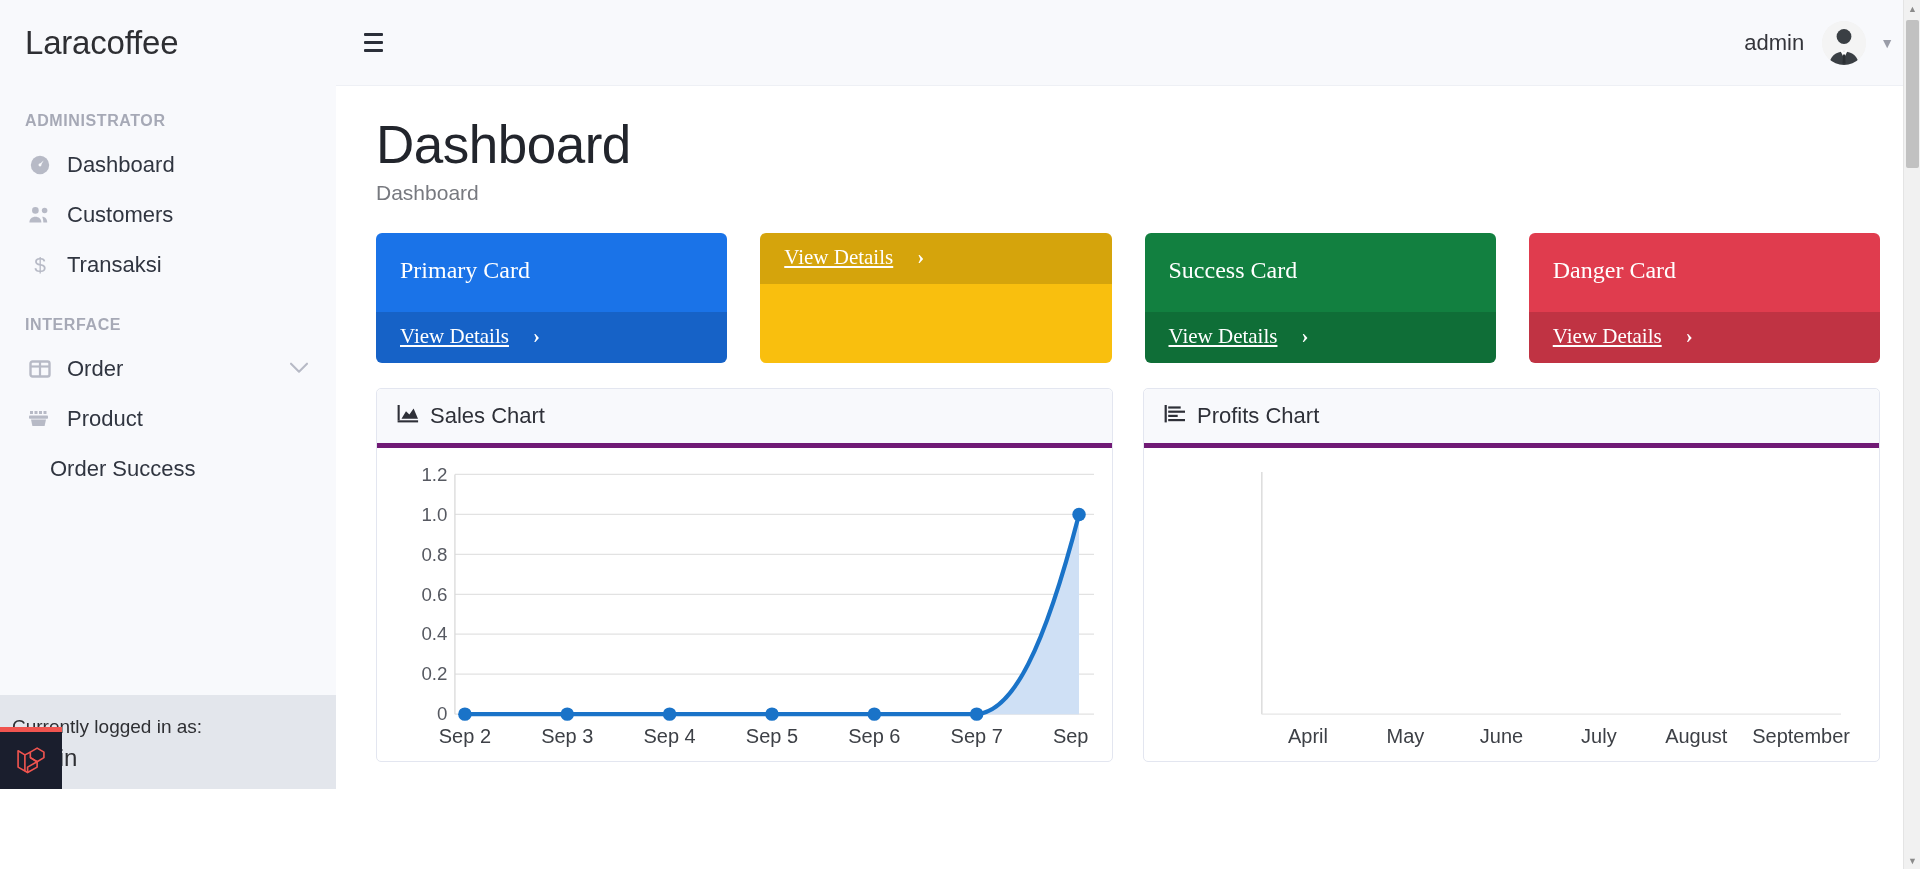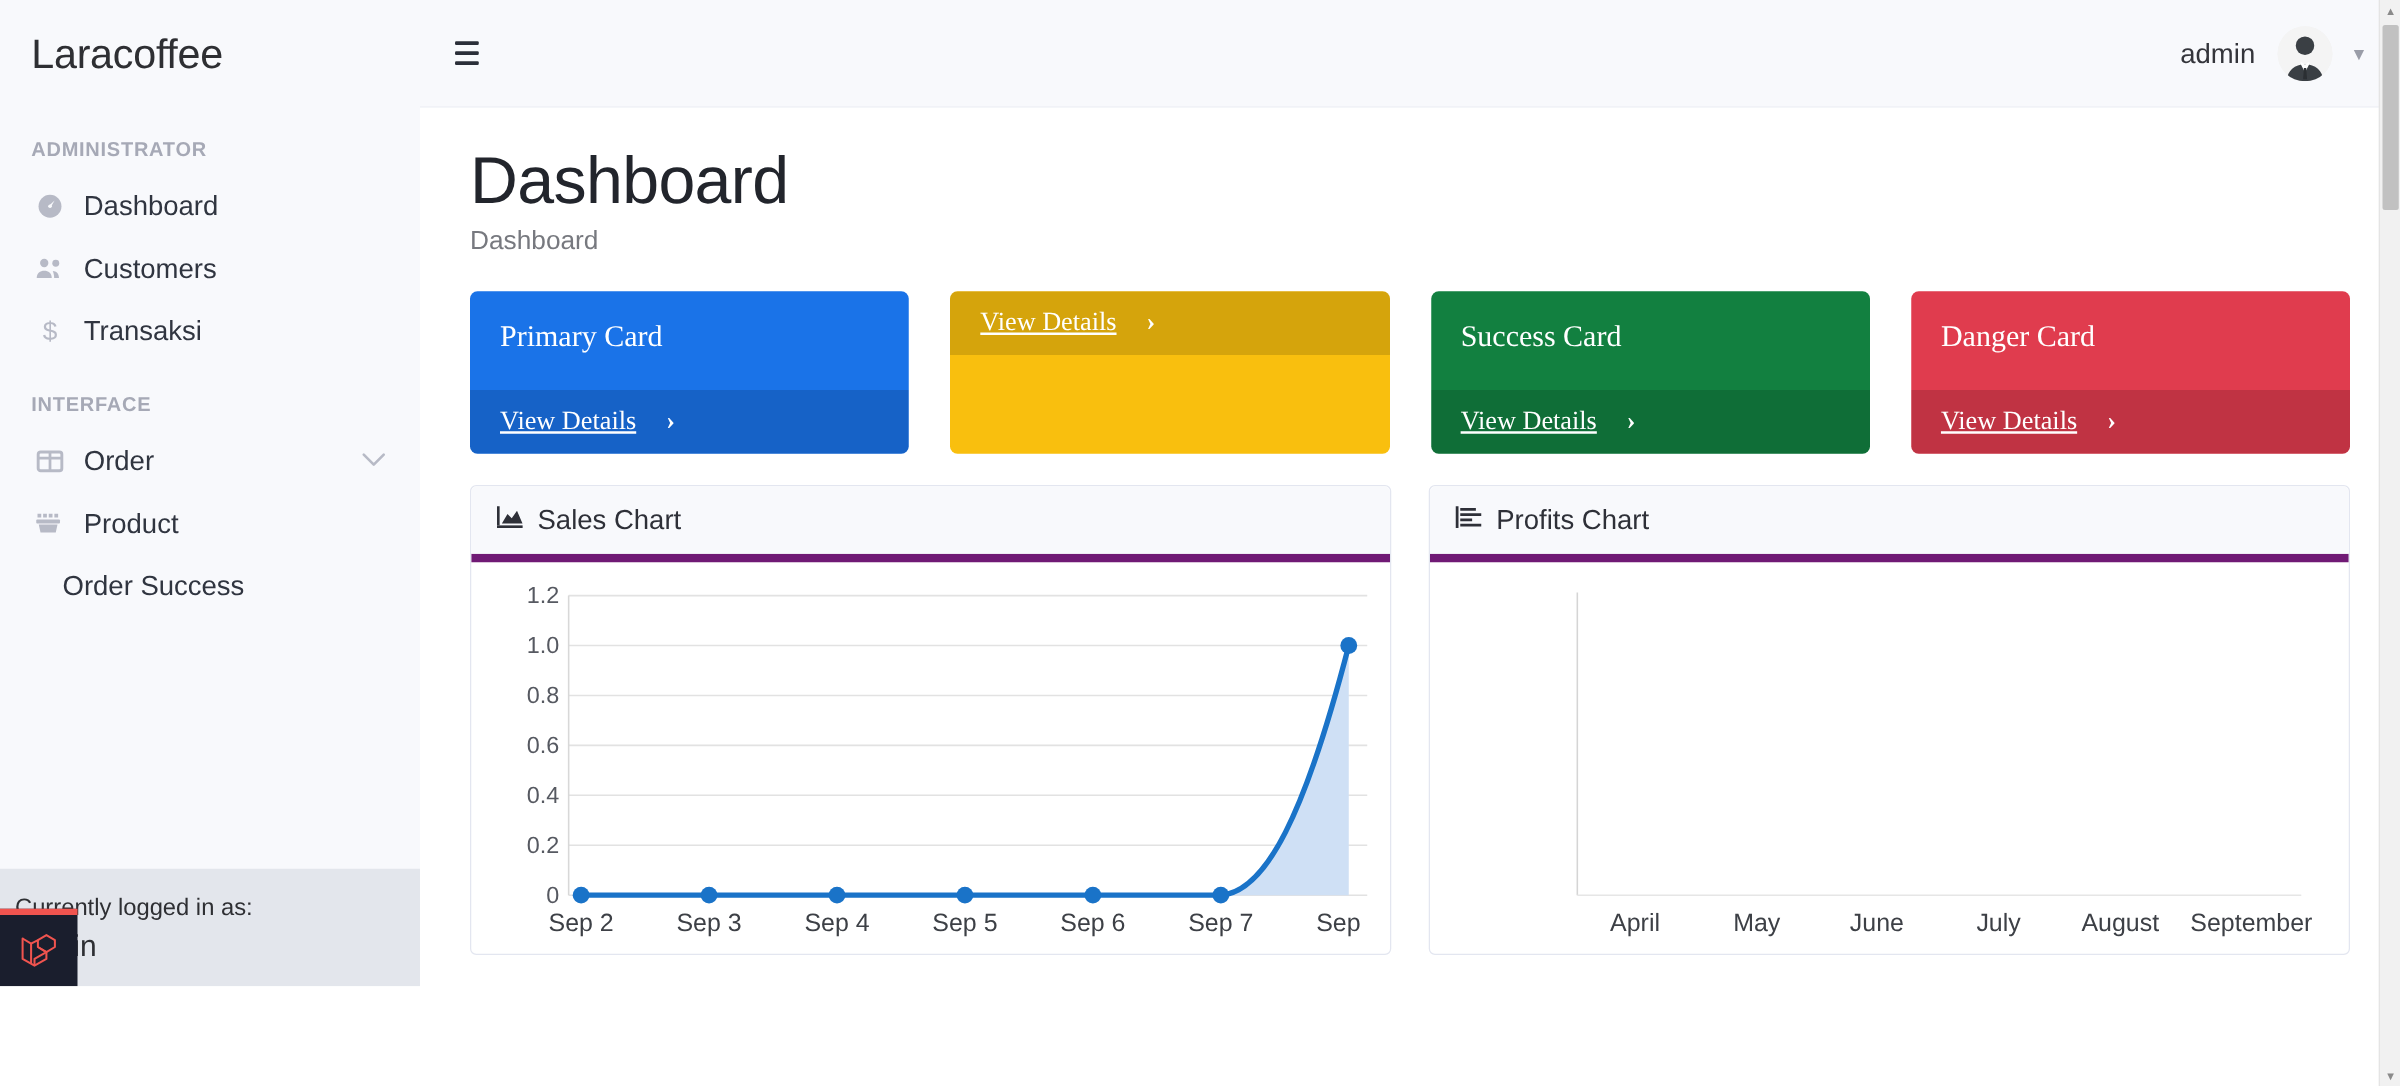--- a/index.html
+++ b/index.html
@@ -164,21 +164,21 @@
   .charts-row { display: flex; gap: 30px; }
   .chart-card {
     flex: 1 1 0;
     background: #fff;
     border: 1px solid #e3e6f0;
     border-radius: 5px;
     min-width: 0;
   }
   .chart-card .head {
     background: #f8f9fc;
-    border-bottom: 7px solid #701a75;
+    border-bottom: 5px solid #701a75;
     padding: 14px 20px;
     display: flex;
     align-items: center;
     gap: 11px;
     font-size: 22px;
     color: #2e3038;
     border-radius: 5px 5px 0 0;
   }
   .chart-card .plot { padding: 14px 18px 12px 18px; }
   svg.plot-svg { display: block; width: 100%; }

